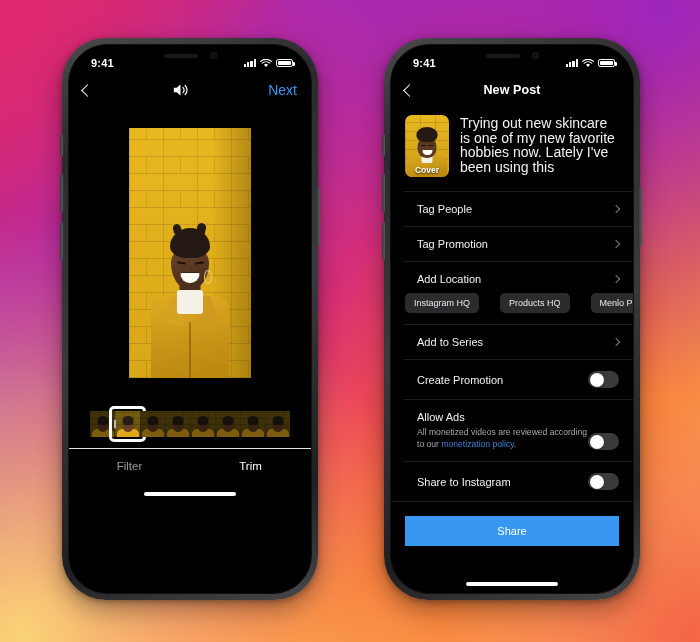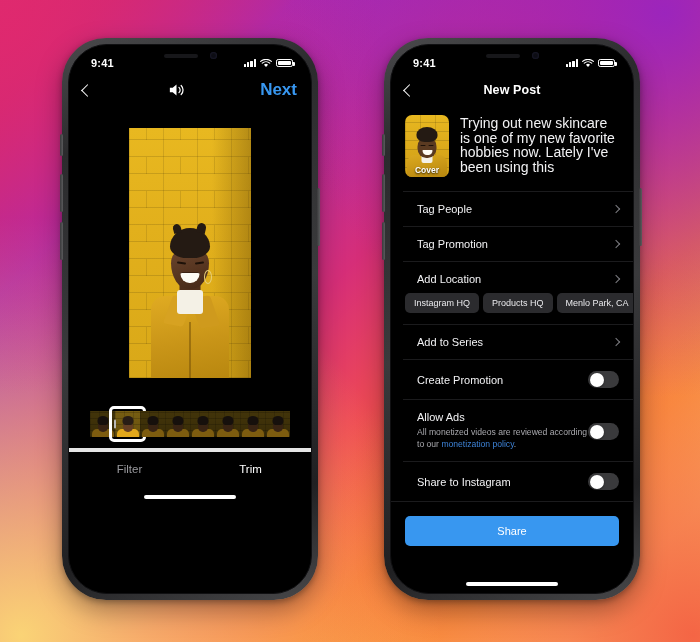--- a/index.html
+++ b/index.html
@@ -84,21 +84,21 @@
   .battery::after{ content:""; position:absolute; right:-2.6px; top:2.5px; width:1.6px; height:3.5px; background:#fff; border-radius:0 1px 1px 0; }
   .battery b{ display:block; height:100%; background:#fff; border-radius:1px; width:100%; }
 
   
   .nav{
     height:30px; display:flex; align-items:center; justify-content:space-between;
     padding:0 14px; color:#fff; position:relative;
   }
   .chev-back{ width:9px; height:9px; border-left:1.7px solid #fff; border-bottom:1.7px solid #fff; transform:rotate(45deg); cursor:pointer; }
   .nav-title{ font-size:12.5px; font-weight:bold; letter-spacing:.1px; }
-  .nav-action{ font-size:17px; font-weight:bold; color:#3897f0; cursor:pointer; }
+  .nav-action{ font-size:14px; font-weight:normal; color:#3897f0; cursor:pointer; }
   .spk{ display:flex; align-items:center; }
 
   
   .video-stage{ height:295px; background:#000; display:flex; align-items:center; justify-content:center; position:relative; }
   .video-clip{
     width:122px; height:250px; position:relative; overflow:hidden;
     background:linear-gradient(180deg,#e8b820 0%,#e2b01c 40%,#d9a818 100%);
   }
   
   .bricks{ position:absolute; inset:0;
@@ -144,21 +144,21 @@
                      repeating-linear-gradient(90deg, rgba(0,0,0,.14) 0 1px, transparent 1px 9px); }
   .frame .fh{ position:absolute; left:50%; transform:translateX(-50%); top:5px; width:11px; height:9px; background:#241a13; border-radius:50% 50% 40% 40%; }
   .frame .ff{ position:absolute; left:50%; transform:translateX(-50%); top:10px; width:10px; height:11px; background:#5a381f; border-radius:46%; }
   .frame .fj{ position:absolute; left:50%; transform:translateX(-50%); bottom:0; width:22px; height:8px; background:#c99518; border-radius:5px 5px 0 0; }
   .sel-wrap{ position:relative; }
   .sel-box{ position:absolute; left:-6px; top:-5px; width:37px; height:36px; border:3.5px solid #fff; border-radius:5px; box-sizing:border-box; cursor:grab; }
   .sel-box::before,.sel-box::after{ content:""; position:absolute; top:50%; transform:translateY(-50%); width:2px; height:9px; background:#b9b9b9; border-radius:1px; }
   .sel-box::before{ left:1.5px; } .sel-box::after{ right:1.5px; }
   .sel-frame{ filter:brightness(1.12) !important; }
 
-  .tabbar{ display:flex; border-top:4px solid #e5e5e5; }
+  .tabbar{ display:flex; border-top:1px solid #e5e5e5; }
   .tabbar > div{ flex:1; text-align:center; padding:11px 0; font-size:11.5px; cursor:pointer; }
   .tab-off{ color:#9a9a9e; } .tab-on{ color:#fff; }
   .home-ind{ display:flex; justify-content:center; padding:9px 0 7px; }
   .home-ind i{ display:block; width:92px; height:4px; background:#fff; border-radius:3px; }
 
   
   .sheet{ color:#fff; }
   .caption-row{ display:flex; gap:11px; padding:10px 14px 14px; }
   .thumb{ width:44px; height:62px; border-radius:7px; overflow:hidden; position:relative; flex:none;
     background:linear-gradient(180deg,#e8b820,#cf9d16); cursor:pointer; }
@@ -172,31 +172,31 @@
   .thumb .ts{ position:absolute; left:50%; transform:translateX(-50%); top:13px; width:10px; height:5px; background:#fdfbf4; border-radius:1px 1px 5px 5px; }
   .thumb .tc{ position:absolute; left:50%; transform:translateX(-50%); bottom:0; width:40px; height:22px; background:linear-gradient(170deg,#dba91f,#b8870f); border-radius:8px 8px 0 0; }
   .thumb .tw{ position:absolute; left:50%; transform:translateX(-50%); bottom:14px; width:11px; height:10px; background:#f4f1e6; border-radius:2px; }
   .cover-badge{ position:absolute; left:0; right:0; bottom:2px; text-align:center; font-size:8.5px; font-weight:bold; color:#fff; text-shadow:0 1px 2px rgba(0,0,0,.85); }
   .caption-text{ font-size:14px; line-height:14.6px; color:#f2f2f4; padding-top:1px; }
 
   .row{ display:flex; align-items:center; justify-content:space-between;
     padding:11px 14px; border-top:1px solid #1b1b1d; cursor:pointer;margin-left:12px; }
   .row-label{ font-size:11px; color:#f2f2f4; }
   .chev{ width:6px; height:6px; border-right:1.4px solid #7d7d82; border-top:1.4px solid #7d7d82; transform:rotate(45deg); }
-  .chips{ display:flex; gap:4px; padding:0 14px 11px; }
+  .chips{ display:flex; gap:21px; padding:0 14px 11px; }
   .chip{ background:#2b2b2e; color:#e9e9ec; font-size:9px; padding:5px 9px; border-radius:5px; cursor:pointer; white-space:nowrap; }
 
   .toggle{ width:31px; height:17px; border-radius:10px; background:#3a3a3c; position:relative; flex:none; cursor:pointer; }
   .toggle i{ position:absolute; left:1.5px; top:1.5px; width:14px; height:14px; border-radius:50%; background:#fff; box-shadow:0 1px 2px rgba(0,0,0,.45); }
   .row-sub{ font-size:8.6px; line-height:12px; color:#a8a8ad; margin-top:3px; max-width:188px; }
   .row-sub a{ color:#3d82d6; text-decoration:none; }
 
   .share-zone{ padding:14px 14px 4px; border-top:1px solid #1b1b1d; }
   .share-btn{ display:block; width:100%; background:#3897f0; color:#fff; border:none;
-    font-family:inherit; font-size:11px; padding:9px 0; border-radius:5px; cursor:pointer; }
+    font-family:inherit; font-size:11px; padding:9px 0; border-radius:0; cursor:pointer; }
   .draft{ text-align:center; color:#3d82d6; font-size:10.5px; padding:11px 0 0; cursor:pointer; }
 </style>
 </head>
 <body>
 
 <div class="bg-overlay"></div>
 
 <div class="phone" id="phone-left">
   <div class="btn-side btn-left-1"></div>
   <div class="btn-side btn-left-2"></div>
@@ -412,21 +412,21 @@
         <div class="chev"></div>
       </div>
 
       <div class="row">
         <div class="row-label">Create Promotion</div>
         <div class="toggle">
             <i></i>
           </div>
       </div>
 
-      <div class="row" style="align-items:center">
+      <div class="row" style="align-items:flex-end">
         <div>
           <div class="row-label">Allow Ads</div>
           <div class="row-sub"><span>All monetized videos are reviewed according to our </span><a href="#">monetization policy</a><span>.</span></div>
         </div>
         <div class="toggle" style="margin-top:2px">
             <i></i>
           </div>
       </div>
 
       <div class="row">

